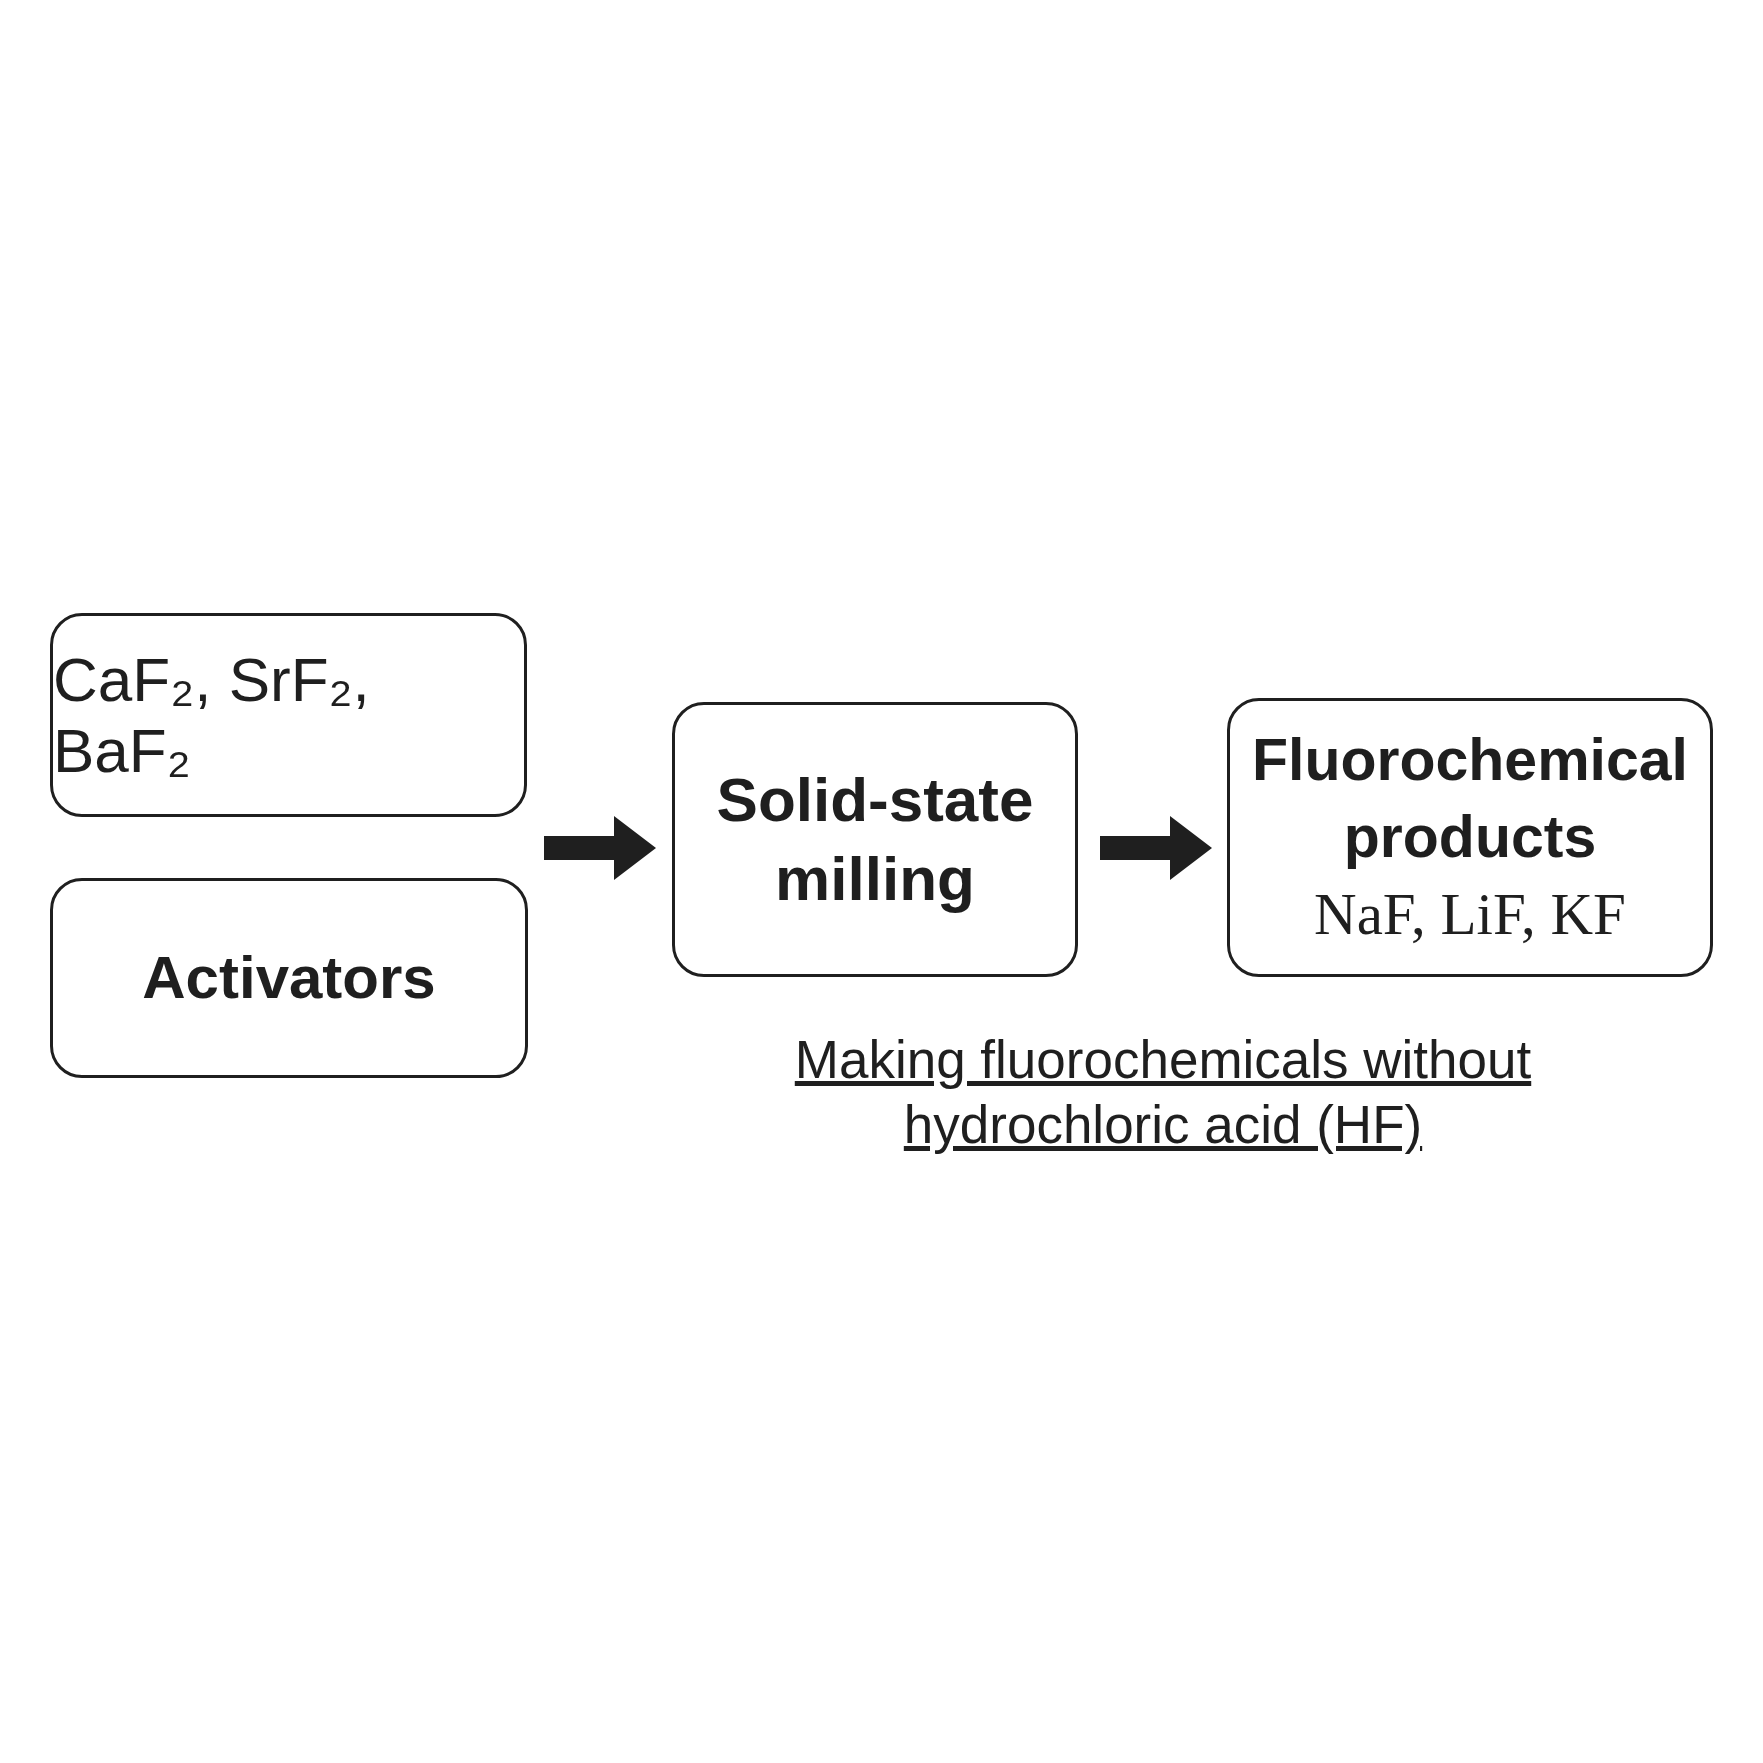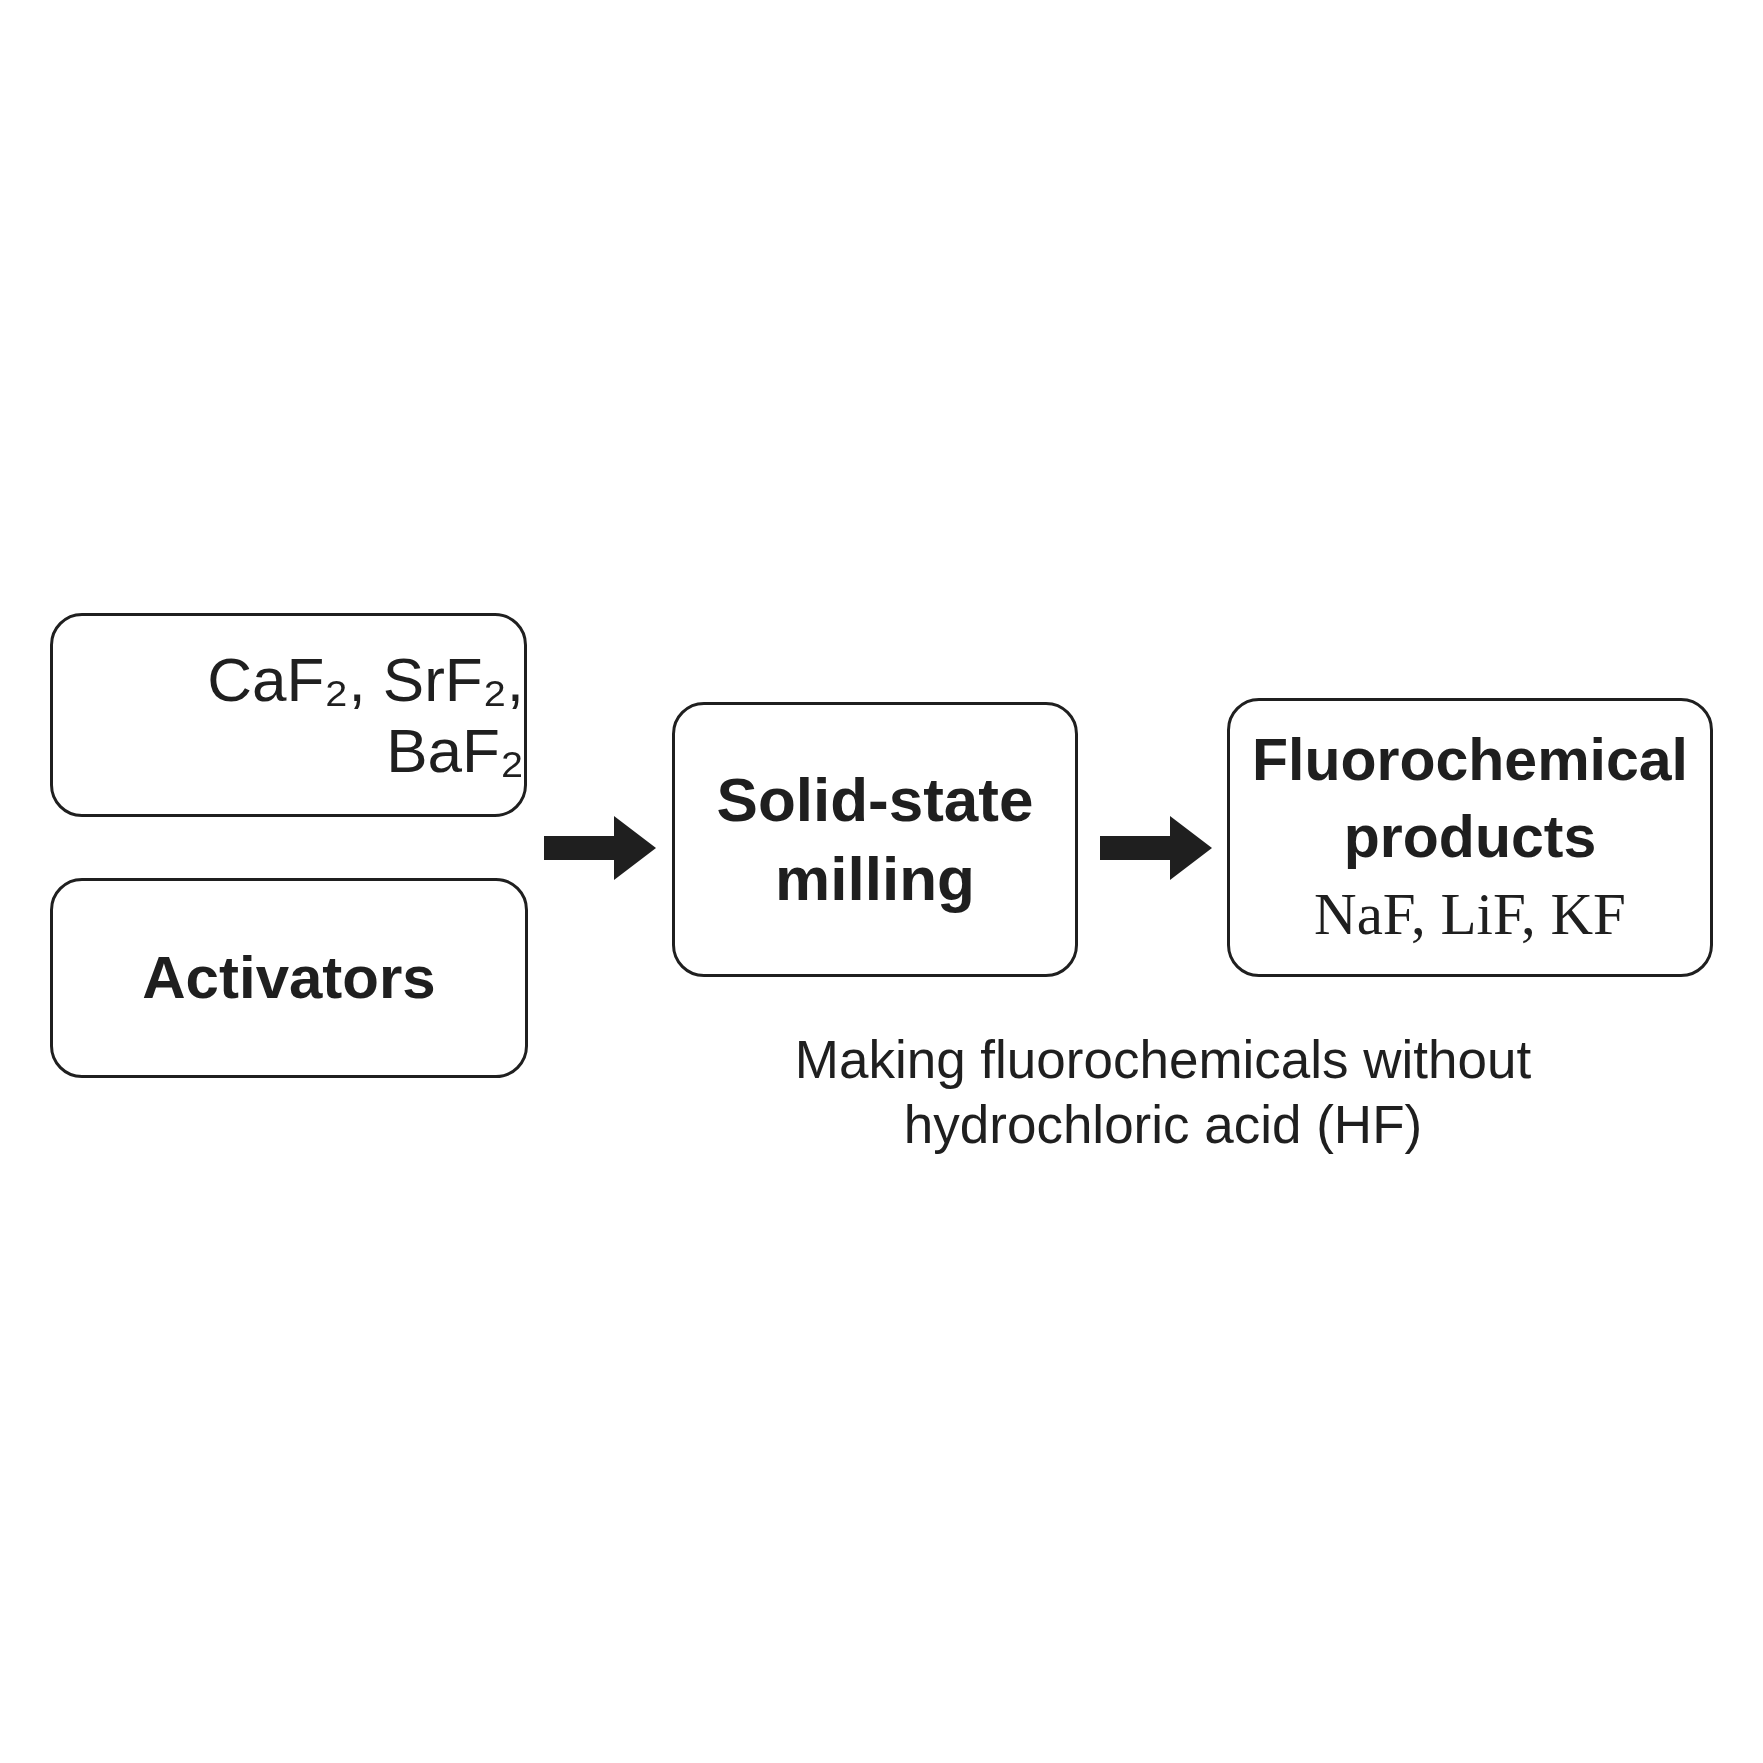--- a/index.html
+++ b/index.html
@@ -19,21 +19,21 @@
   .node {
     position: absolute;
     box-sizing: border-box;
     border: 3.5px solid #1f1f1f;
     border-radius: 32px;
     background: #ffffff;
     display: flex;
     flex-direction: column;
     align-items: center;
     justify-content: center;
-    text-align: right;
+    text-align: left;
   }
   #box-fluorides {
     left: 50px; top: 613px;
     width: 477px; height: 204px;
     font-size: 62px;
   }
   #box-activators {
     left: 50px; top: 878px;
     width: 478px; height: 200px;
     font-size: 60px;
@@ -64,20 +64,21 @@
   #arrow-2 { left: 1100px; top: 812px; }
   .arrow polygon { fill: #1f1f1f; }
   #caption {
     position: absolute;
     left: 613px; top: 1028px;
     width: 1100px;
     text-align: center;
     font-size: 53px;
     line-height: 1.22;
     color: #1f1f1f;
+    text-decoration: underline;
   }
 </style>
 </head>
 <body>
 
 <div id="canvas">
 
   <div class="node" id="box-fluorides">
     <span>CaF₂, SrF₂, BaF₂</span>
   </div>

